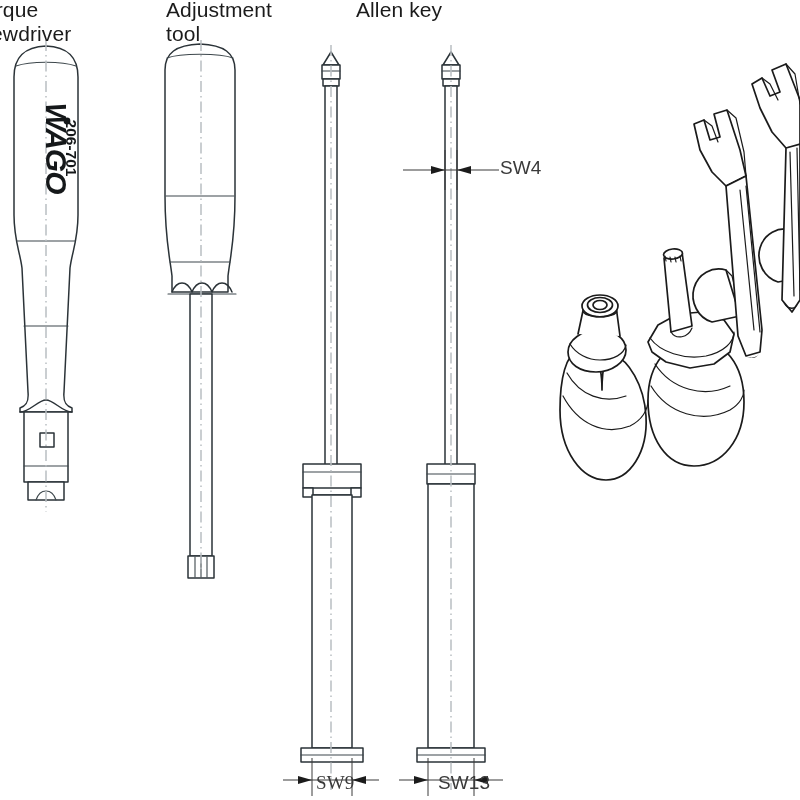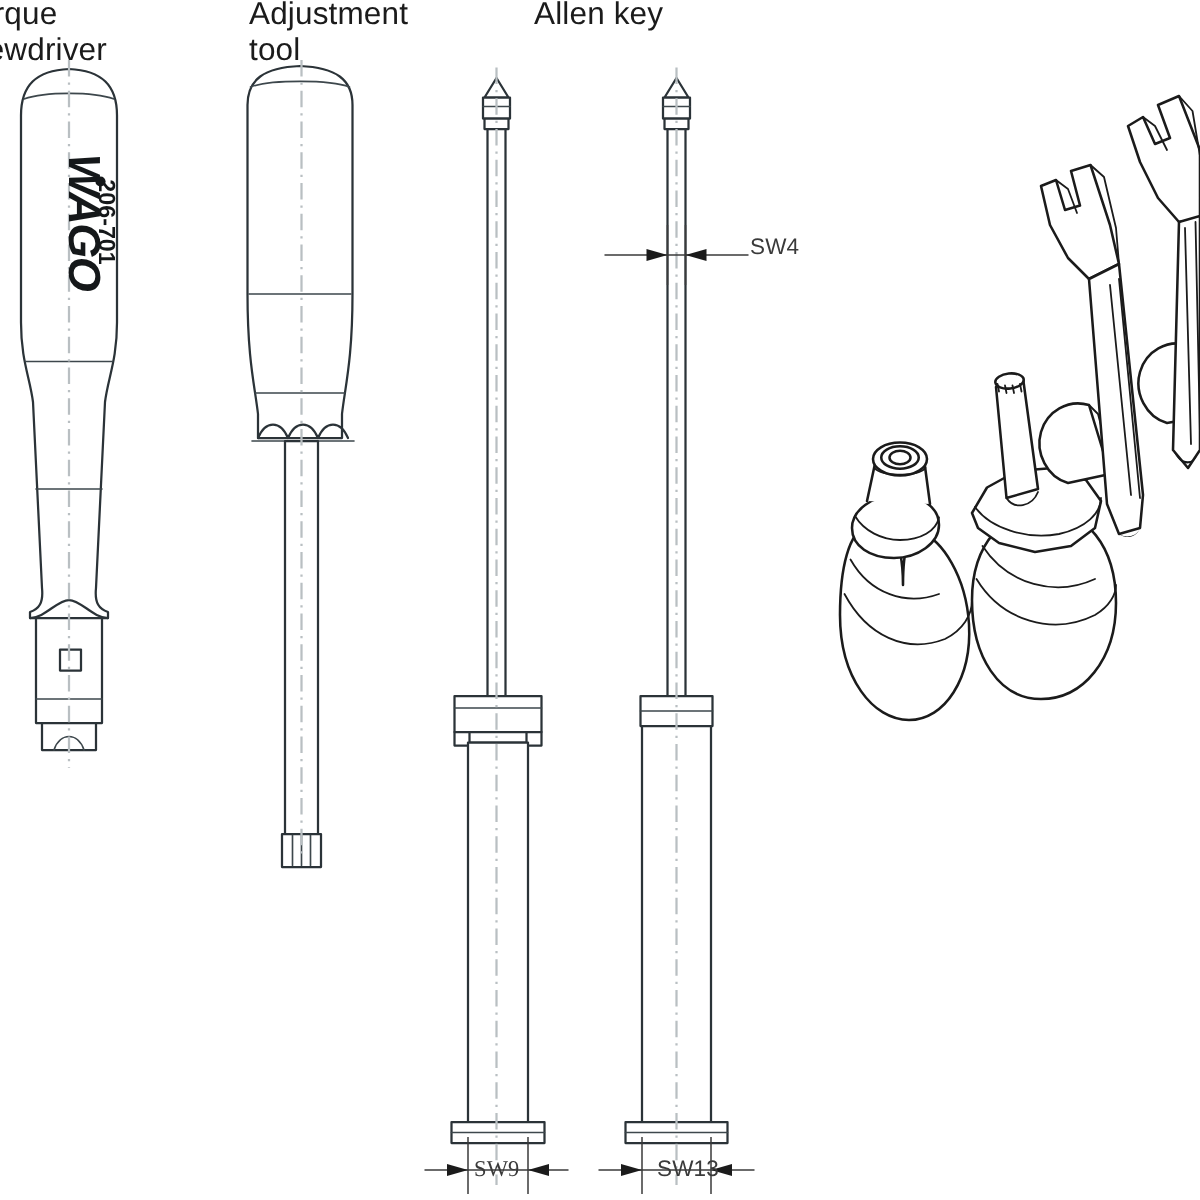--- a/index.html
+++ b/index.html
@@ -26,21 +26,21 @@
     color: #1b1b1b;
     white-space: pre;
     line-height: 1.12;
     letter-spacing: 0.1px;
   }
   .title-label {
     font-size: 21px;
     font-weight: 400;
   }
   .dim-label {
-    font-size: 15px;
+    font-size: 19px;
     color: #3a3a3a;
     font-family: "Liberation Sans", sans-serif;
   }
   #lbl-torque   { left: -16px; top: -2px; }
   #lbl-adjust   { left: 166px; top: -2px; }
   #lbl-allen    { left: 356px; top: -2px; }
   #lbl-sw4      { left: 500px; top: 157px; }
   #lbl-sw9      { left: 316px; top: 772px; font-family: Liberation Serif, serif; }
   #lbl-sw13     { left: 438px; top: 772px; }
   svg { display: block; }

